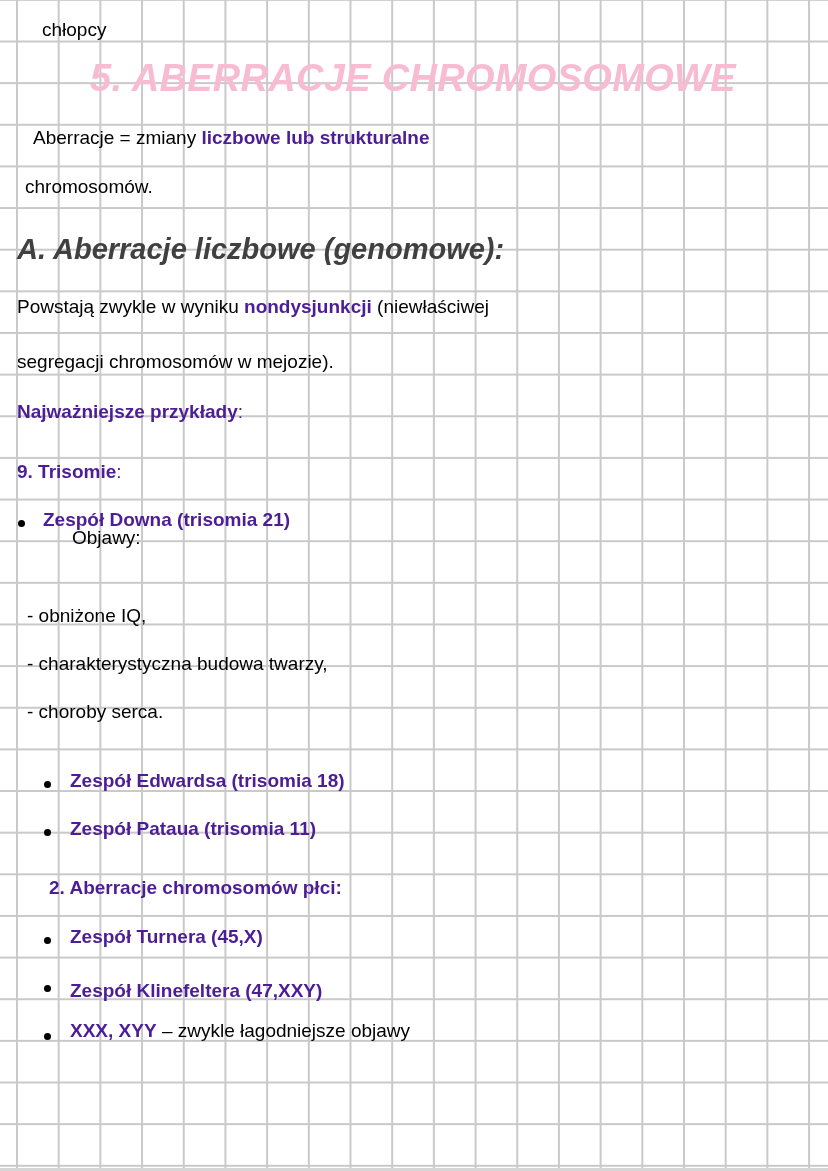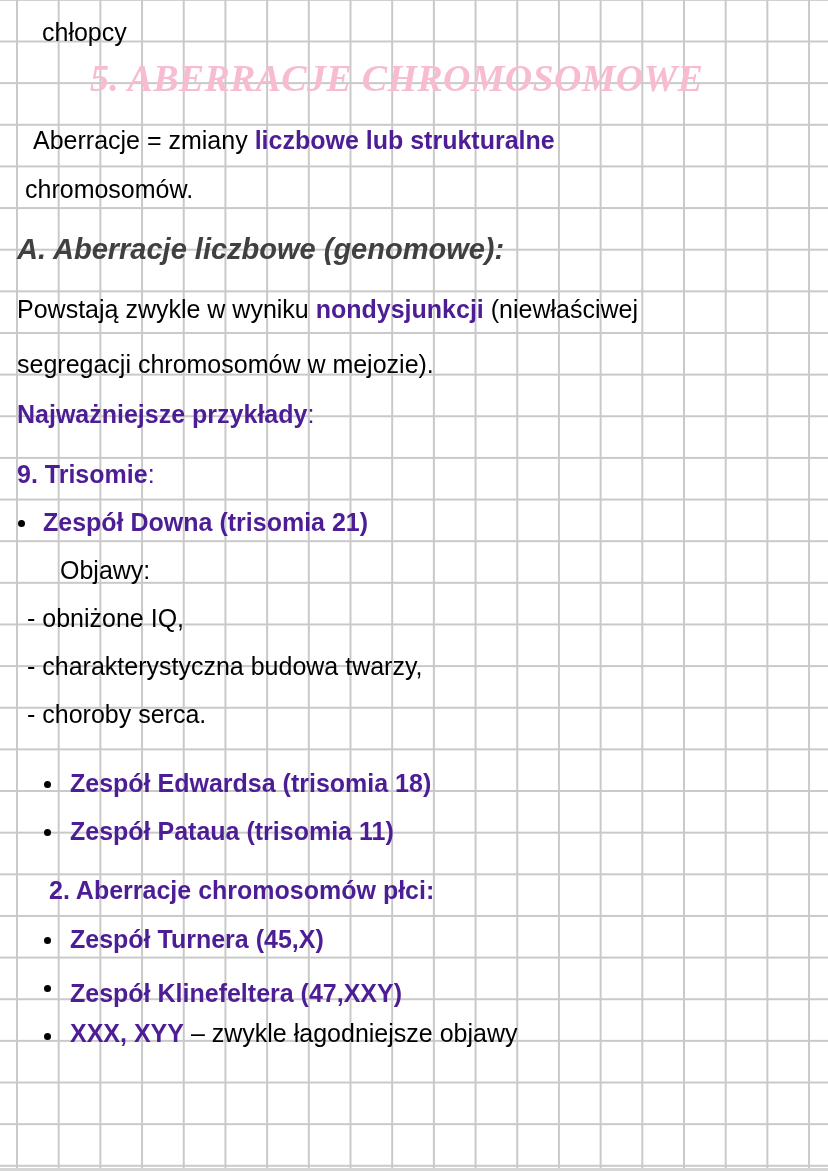--- a/index.html
+++ b/index.html
@@ -7,27 +7,26 @@
     width: 828px; height: 1171px; position: relative; overflow: hidden;
     background-color: #ffffff;
     background-image:
       linear-gradient(to right, #c9c9c9 1.5px, transparent 1.5px),
       linear-gradient(to bottom, #c9c9c9 1.5px, transparent 1.5px);
     background-size: 41.7px 41.65px;
     background-position: 16px 40.5px;
     font-family: "Liberation Sans", sans-serif;
     color: #000;
   }
-  .line { position: absolute; white-space: nowrap; font-size: 25px; line-height: 1; }
+  .line { position: absolute; white-space: nowrap; font-size: 19px; line-height: 1; }
   .pink { color: #4c1d95; }
   .bold { font-weight: bold; }
   .title {
     font-size: 38px; font-weight: bold; font-style: italic; color: #F7BCD2;
     letter-spacing: 0.3px;
-    font-family: Liberation Serif, serif;
   }
   .subhead { font-size: 29px; font-weight: bold; font-style: italic; color: #404040; }
   .bullet {
     position: absolute; width: 7px; height: 7px; border-radius: 50%; background: #000;
   }
   .bottom-edge {
     position: absolute; left: 0; right: 0; top: 1168px; height: 3px; background: #d6d6d6;
   }
 </style>
 </head>
@@ -55,21 +54,21 @@
     <span>Najważniejsze przykłady</span><span style="font-weight:normal">:</span>
   </div>
 
   <div class="line pink bold" style="left:17px; top:462px;">
     <span>9. Trisomie</span><span style="font-weight:normal">:</span>
   </div>
 
   <span class="bullet" style="left:18px; top:520px;"></span>
   <div class="line pink bold" style="left:43px; top:510px;">Zespół Downa (trisomia 21)</div>
 
-  <div class="line" style="left:60px; top:558px;">Objawy:</div>
+  <div class="line" style="left:60px; top:528px;padding-left:12px;">Objawy:</div>
   <div class="line" style="left:27px; top:606px;">- obniżone IQ,</div>
   <div class="line" style="left:27px; top:654px;">- charakterystyczna budowa twarzy,</div>
   <div class="line" style="left:27px; top:702px;">- choroby serca.</div>
 
   <span class="bullet" style="left:44px; top:781px;"></span>
   <div class="line pink bold" style="left:70px; top:771px;">Zespół Edwardsa (trisomia 18)</div>
 
   <span class="bullet" style="left:44px; top:829px;"></span>
   <div class="line pink bold" style="left:70px; top:819px;">Zespół Pataua (trisomia 11)</div>
 

